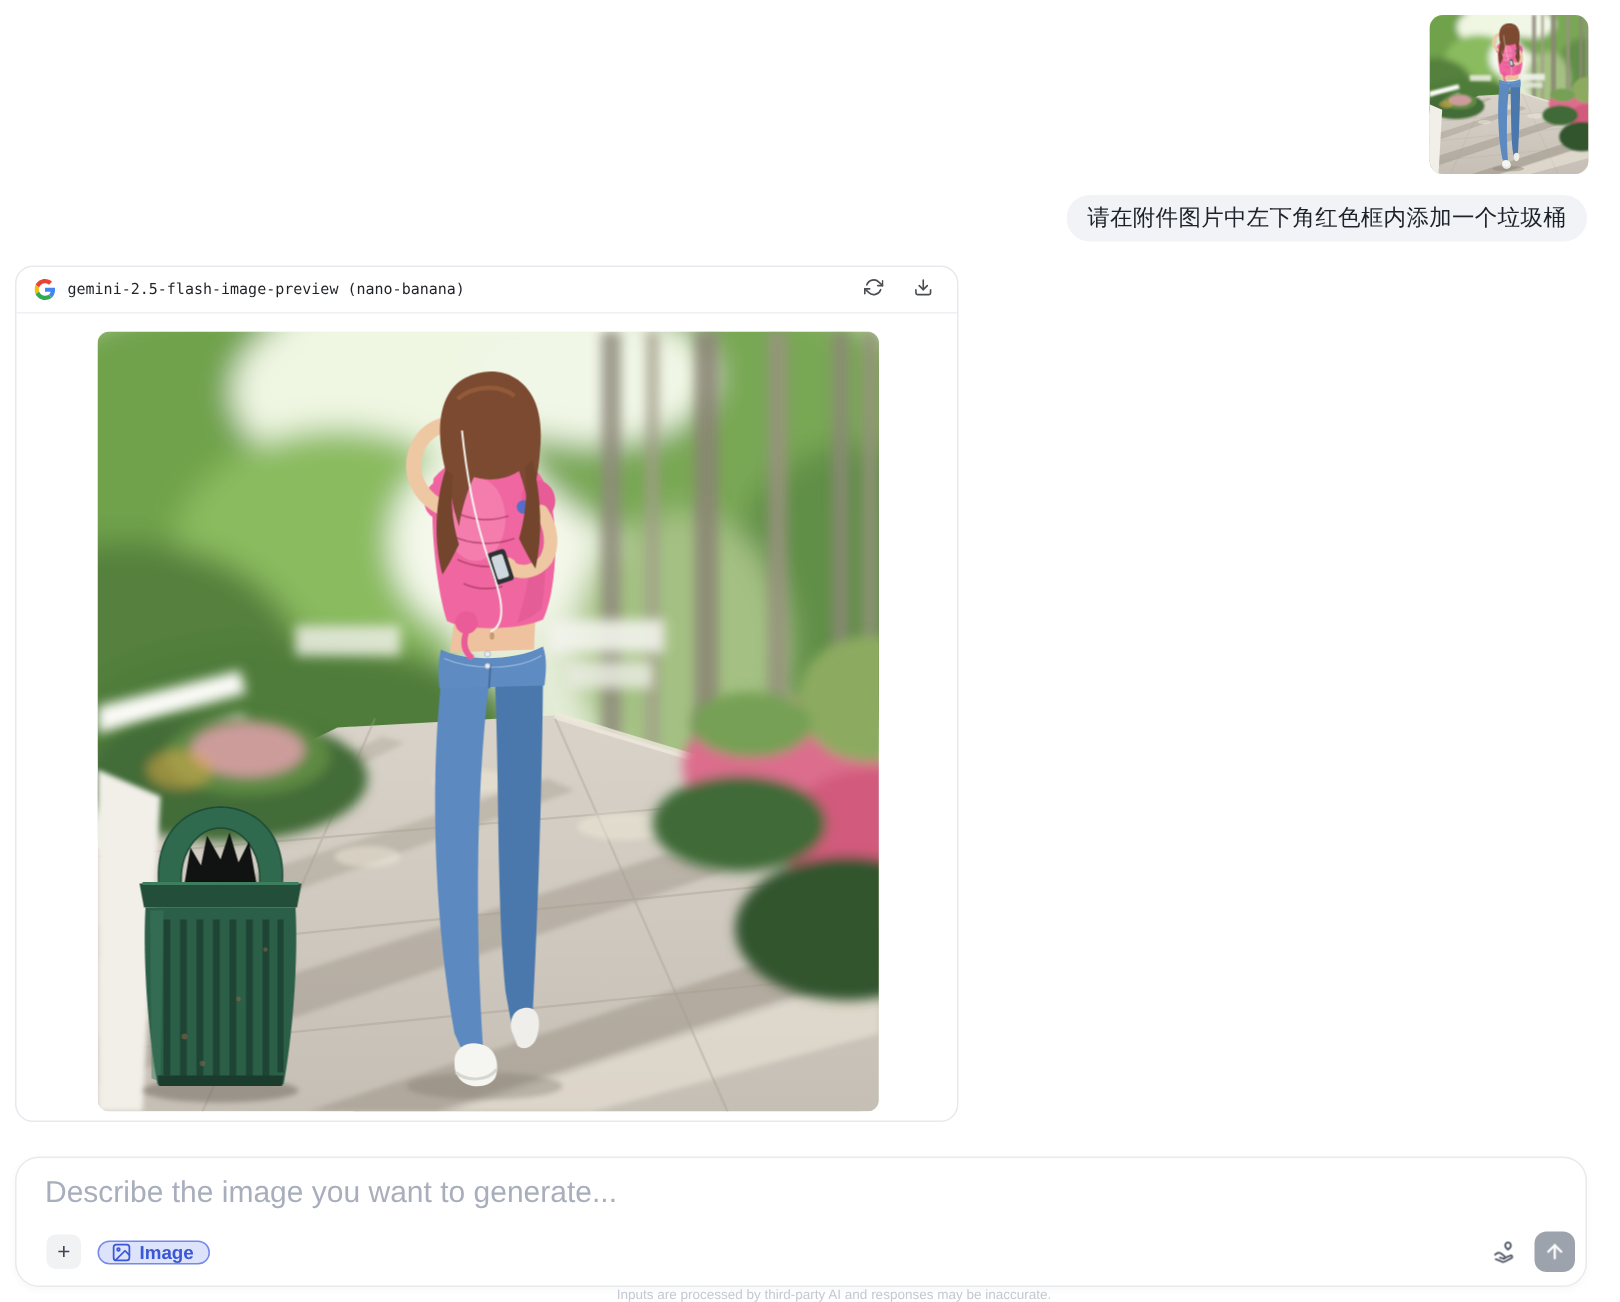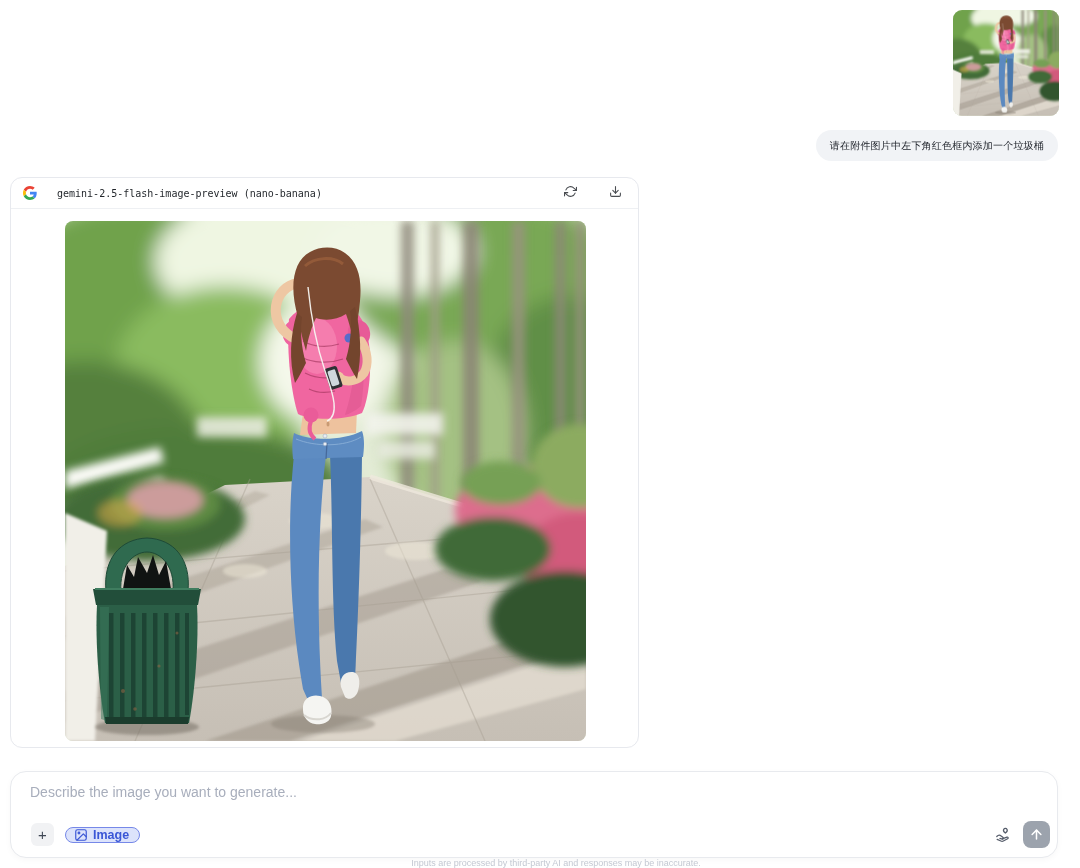--- a/index.html
+++ b/index.html
@@ -8,45 +8,45 @@
          font-family:"Liberation Sans", sans-serif; }
 
   
   .thumb { position:absolute; top:10px; right:21px; width:106px; height:106px;
            border-radius:9px; overflow:hidden; background:#cfd8c0; cursor:pointer; }
   .thumb svg { display:block; width:106px; height:106px; }
 
   .bubble { position:absolute; top:130px; right:22px; height:31px;
             background:#f1f3f6; border-radius:16px; padding:0 14px;
             display:flex; align-items:center; }
-  .bubble span { font-size:10px; color:#1d2129; letter-spacing:.2px; white-space:nowrap; }
+  .bubble span { font-size:15px; color:#1d2129; letter-spacing:.2px; white-space:nowrap; }
 
   
   .card { position:absolute; left:10px; top:177px; width:629px; height:571px;
           background:#fff; border:1px solid #e7e9ee; border-radius:12px; }
-  .card-header { height:31px; display:flex; align-items:center; gap:20px;
+  .card-header { height:31px; display:flex; align-items:center; gap:8px;
                  padding:0 14px 0 12px; border-bottom:1px solid #eef0f3; }
   .g-logo { display:flex; width:14px; height:14px; }
   .model-label { font-family:"DejaVu Sans Mono","Liberation Mono",monospace;
                  font-size:10px; color:#1f2328; }
   .flex-sp { flex:1; }
   .icon-btn { background:none; border:none; cursor:pointer; padding:2px;
               display:flex; align-items:center; color:#4a4d52; }
   .icon-btn + .icon-btn { margin-left:8px; }
   .card-body { padding:12px 54px 0; }
   .gen-image { width:521px; height:520px; border-radius:8px; overflow:hidden; cursor:pointer; }
   .gen-image svg { display:block; width:521px; height:520px; }
 
   
   .composer { position:absolute; left:10px; top:771px; width:1048px; height:87px;
               background:#fff; border:1px solid #e8eaee; border-radius:16px;
               box-shadow:0 2px 6px rgba(20,25,40,.03); }
   .prompt-input { position:absolute; top:12px; left:19px; right:130px; height:30px;
                   border:none; outline:none; resize:none; overflow:hidden;
-                  font-family:"Liberation Sans",sans-serif; font-size:14px; color:#737373;
+                  font-family:"Liberation Sans",sans-serif; font-size:20px; color:#737373;
                   background:transparent; }
   .prompt-input::placeholder { color:#a8aebc; }
   .composer-row { position:absolute; left:20px; right:7px; bottom:9px; height:27px;
                   display:flex; align-items:center; }
   .add-btn { width:23px; height:23px; border:none; border-radius:6px; background:#f1f2f4;
              color:#3f4754; font-size:15px; line-height:1; cursor:pointer;
              display:flex; align-items:center; justify-content:center; }
   .image-btn { margin-left:11px; height:16px; padding:0 10px 0 8px; cursor:pointer;
                background:#dce3fb; border:1.5px solid #7688e8; border-radius:8px;
                color:#3b57d6; font-size:12.5px; font-weight:bold;

